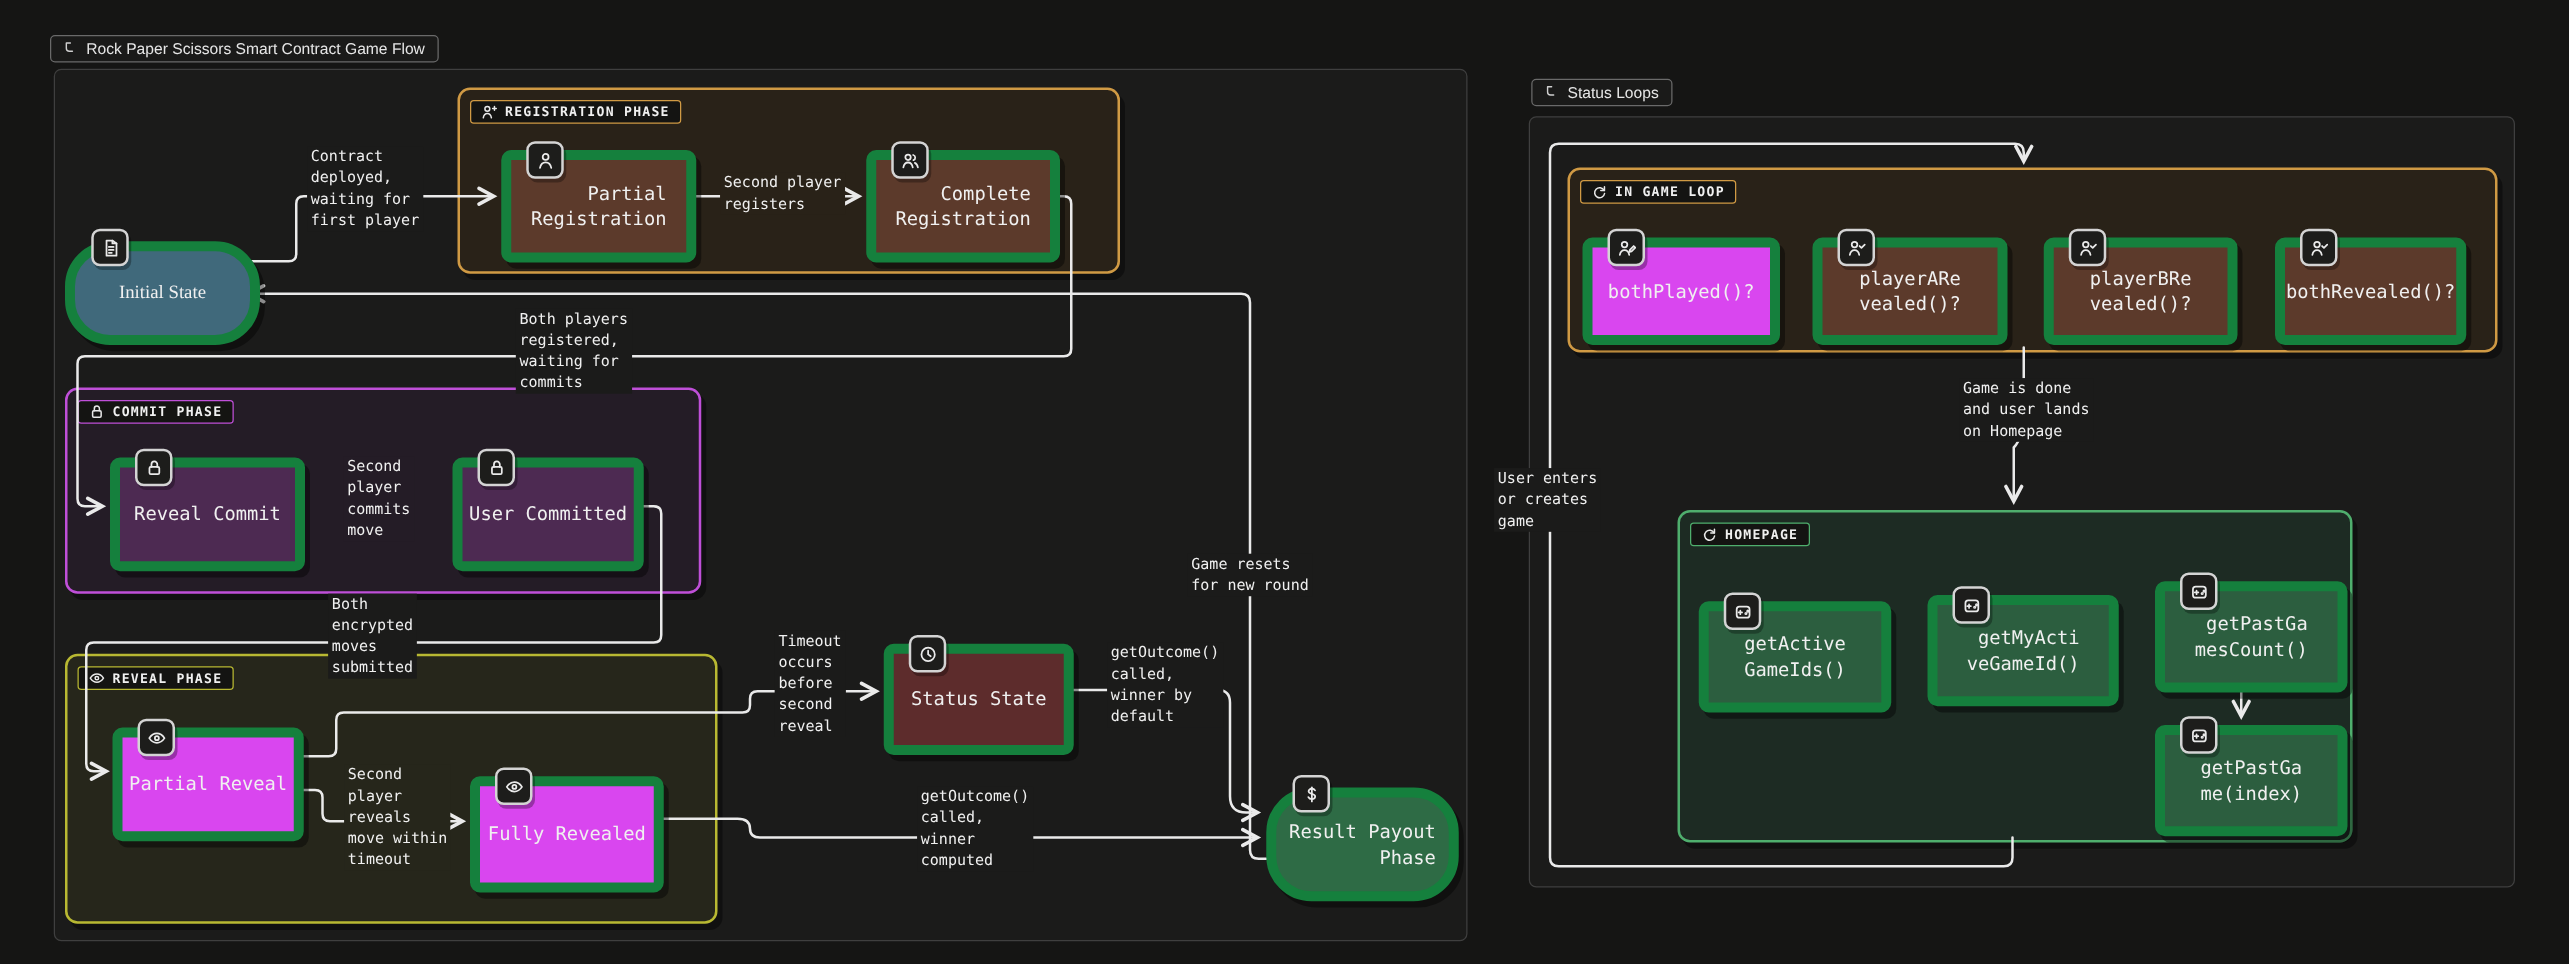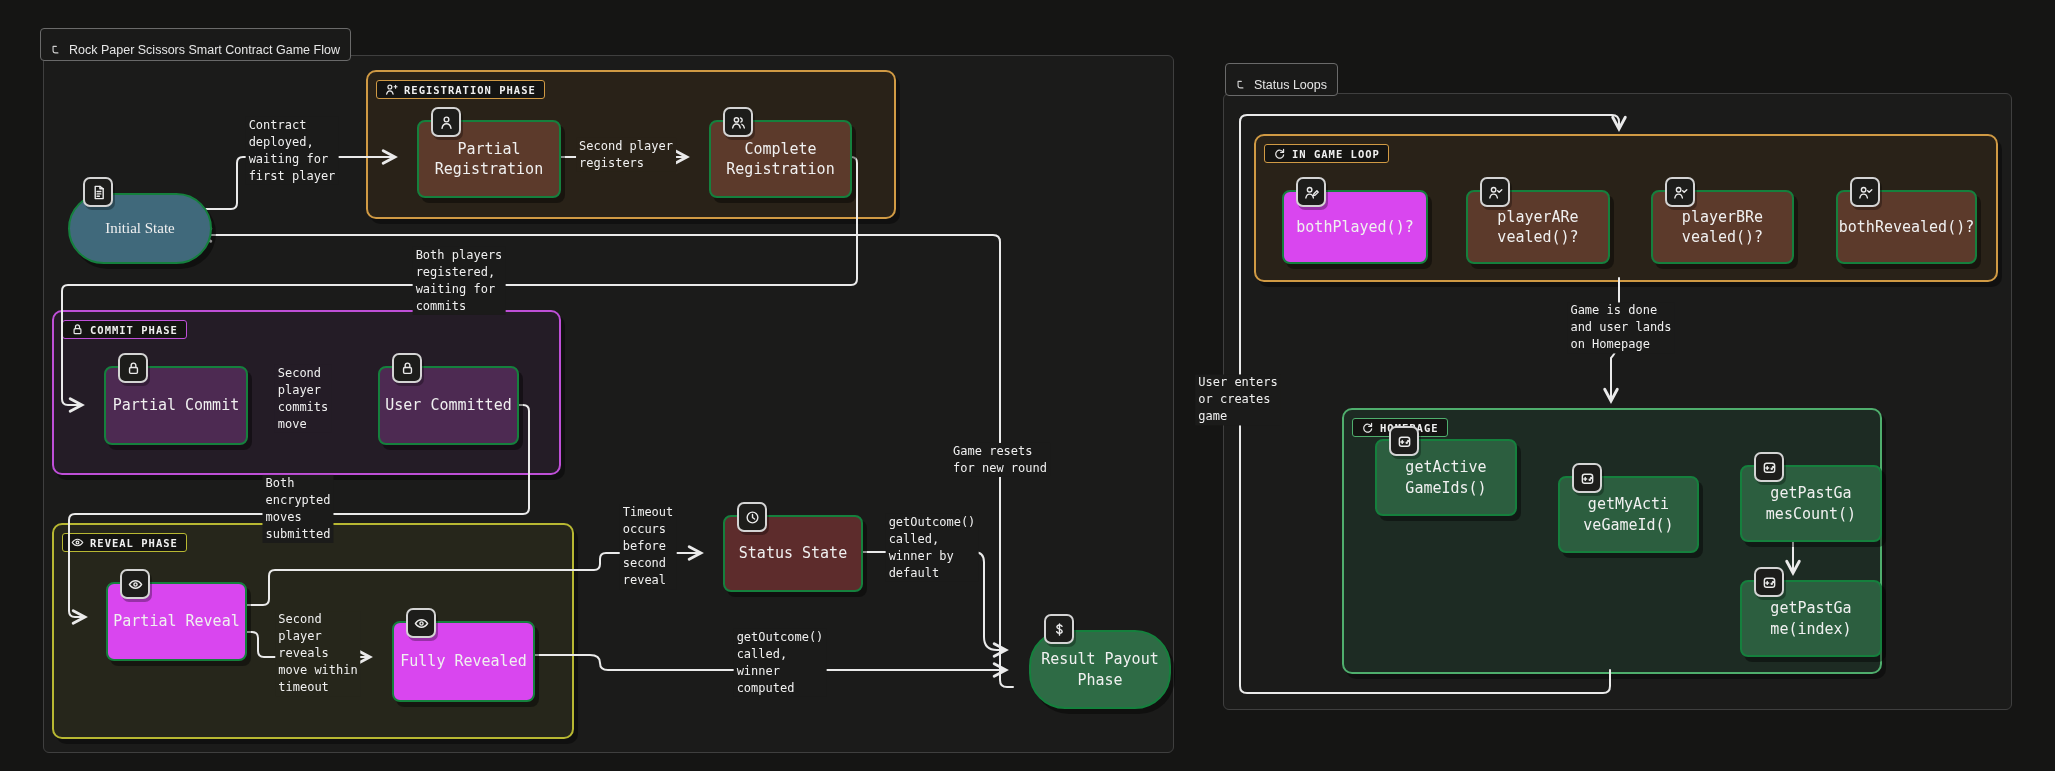--- a/index.html
+++ b/index.html
@@ -13,22 +13,22 @@
   }
   .panel{
     position:absolute;
     background:#1b1b1a;
     border:1px solid #3f3f3f;
     border-radius:6px;
     z-index:0;
   }
   .ptitle{
     position:absolute;
-    display:flex;align-items:center;gap:7px;
-    padding:14px 10px 3px 8px;
+    display:flex;align-items:flex-start;gap:7px;
+    padding:3px 10px 3px 8px;
     border:1px solid #6a6a6a;border-radius:4px;
     background:#1a1a19;
     font-family:"Liberation Sans",sans-serif;
     font-size:12.5px;color:#e6e6e6;
     z-index:5;white-space:nowrap;
   }
   .ptitle svg{width:13px;height:13px;stroke:#cfcfcf;fill:none;stroke-width:1.4;stroke-linecap:round;}
   .group{
     position:absolute;
     border:2px solid;
@@ -42,29 +42,28 @@
     padding:2px 8px;
     border:1px solid;border-radius:3px;
     background:#141412;
     font-size:10.5px;font-weight:bold;letter-spacing:1px;
     white-space:nowrap;
     text-align:center;
   }
   .gbadge svg{width:13px;height:13px;stroke:#e8e8e8;fill:none;stroke-width:1.5;stroke-linecap:round;stroke-linejoin:round;}
   .node{
     position:absolute;
-    border:2px solid #15803d;
+    border:8px solid #15803d;
     border-radius:8px;
     box-shadow:4px 5px 0 rgba(0,0,0,.4);
     display:flex;align-items:center;justify-content:center;
-    text-align:center;
+    text-align:right;
     font-size:15px;line-height:1.35;
     white-space:pre-line;
     z-index:4;
-    margin-left:16px;
   }
   .stadium{border-radius:36px;}
   .nbadge{
     position:absolute;top:-15px;left:12px;
     width:26px;height:26px;
     border:2px solid #d4d4d4;border-radius:7px;
     background:#1d1d1b;
     display:flex;align-items:center;justify-content:center;
     box-shadow:2px 3px 0 rgba(0,0,0,.3);
   }
@@ -307,21 +306,21 @@
   <span class="nbadge"><svg>
         <use href="#i-people"></use>
       </svg></span>
   <span>Complete
 Registration</span>
 </div>
 <div class="node c-purple" style="left:88px;top:366px;width:140px;height:75px">
   <span class="nbadge"><svg>
         <use href="#i-lock"></use>
       </svg></span>
-  <span>Partial Commit</span>
+  <span>Reveal Commit</span>
 </div>
 <div class="node c-purple" style="left:362px;top:366px;width:137px;height:75px">
   <span class="nbadge"><svg>
         <use href="#i-lock"></use>
       </svg></span>
   <span>User Committed</span>
 </div>
 <div class="node c-olive" style="left:90px;top:582px;width:137px;height:75px">
   <span class="nbadge"><svg>
         <use href="#i-eye"></use>
@@ -368,21 +367,21 @@
   <span>playerBRe
 vealed()?</span>
 </div>
 <div class="node c-brown" style="left:1820px;top:190px;width:137px;height:70px">
   <span class="nbadge"><svg>
         <use href="#i-person-check"></use>
       </svg></span>
   <span>bothRevealed()?</span>
 </div>
 
-<div class="node c-hgreen" style="left:1359px;top:439px;width:138px;height:73px">
+<div class="node c-hgreen" style="left:1359px;top:481px;width:138px;height:73px">
   <span class="nbadge"><svg>
         <use href="#i-gamepad"></use>
       </svg></span>
   <span>getActive
 GameIds()</span>
 </div>
 <div class="node c-hgreen" style="left:1542px;top:476px;width:137px;height:73px">
   <span class="nbadge"><svg>
         <use href="#i-gamepad"></use>
       </svg></span>

